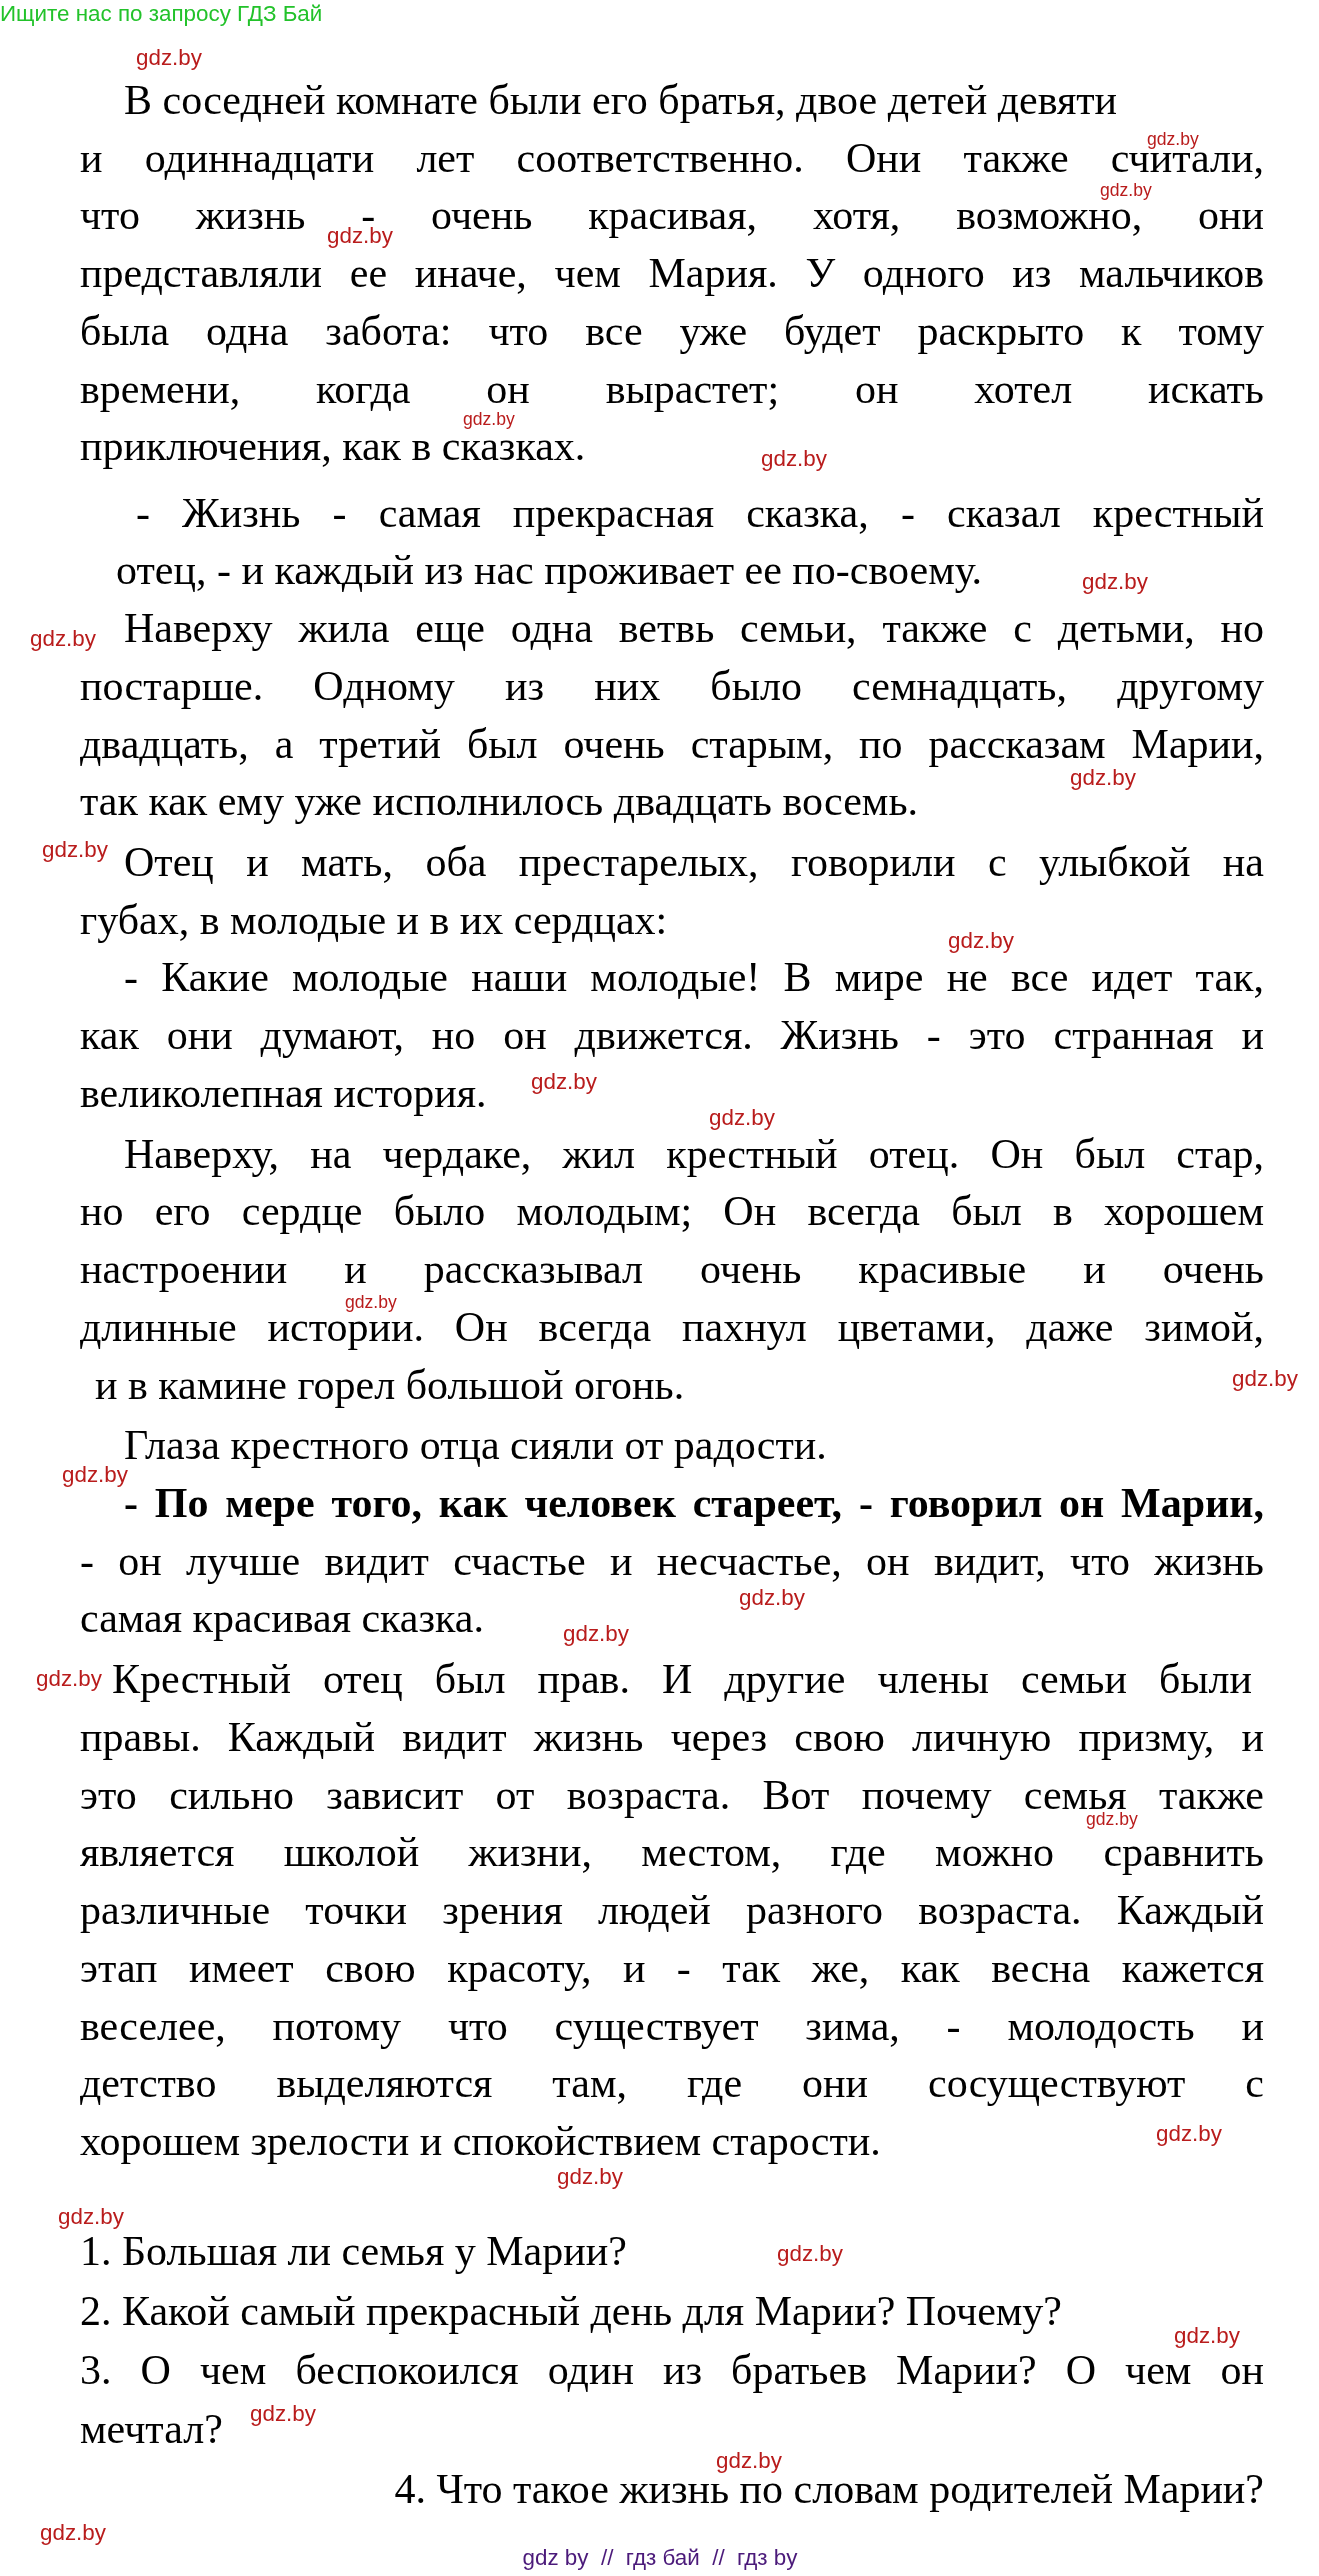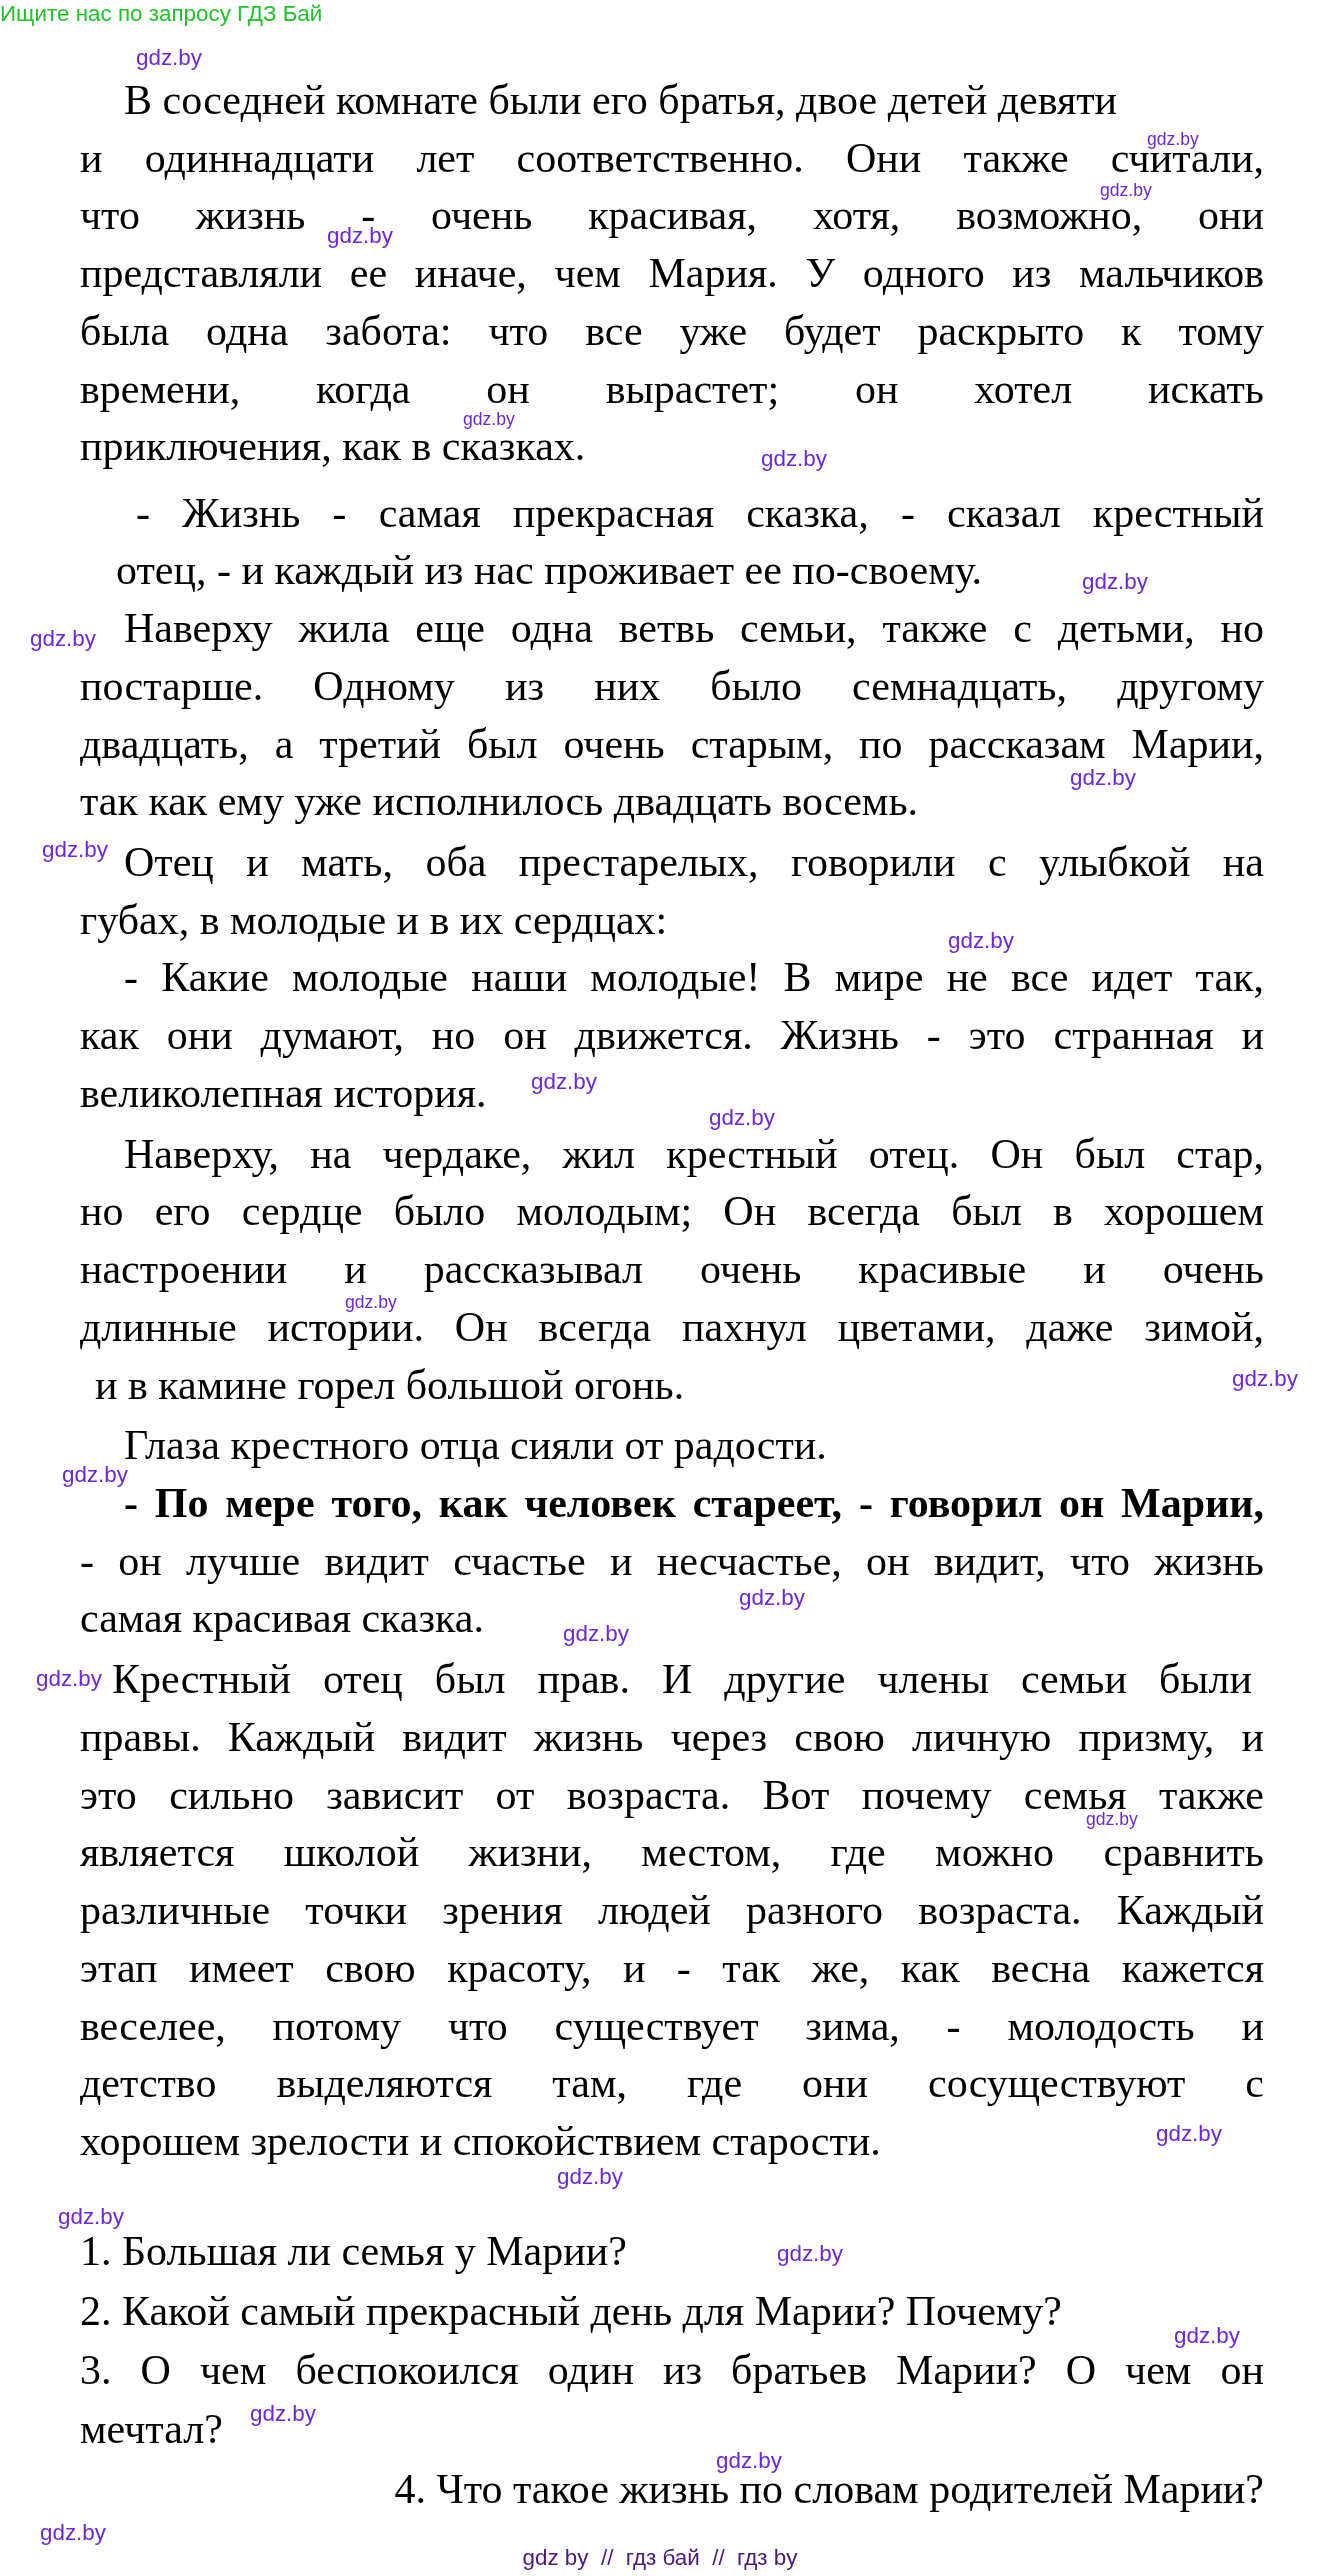--- a/index.html
+++ b/index.html
@@ -1,21 +1,21 @@
 <!DOCTYPE html>
 <html style="font-size:13px"><head>
 <meta charset="utf-8">
 <style>
   html, body { margin:0; padding:0; background:#ffffff; }
   body { width:1320px; height:2576px; position:relative; overflow:hidden; }
   .hdr { position:absolute; top:0; left:0; width:1320px; text-align:left; font-family:"Liberation Sans", sans-serif; font-size:22.4px; color:#22c22a; line-height:27px; }
   .ftr { position:absolute; top:2544px; left:0; width:1320px; text-align:center; font-family:"Liberation Sans", sans-serif; font-size:22.4px; color:#4b1a7a; line-height:27px; white-space:pre; }
   .ln { position:absolute; left:80px; width:1184px; font-family:"Liberation Serif", serif; font-size:42px; line-height:48px; color:#000; white-space:nowrap; }
   .j { text-align:justify; text-align-last:justify; white-space:normal; }
-  .wm { position:absolute; font-family:"Liberation Sans", sans-serif; font-size:22.4px; color:#6d28d9; line-height:24px; }
+  .wm { position:absolute; font-family:"Liberation Sans", sans-serif; font-size:22.4px; color:#b91c1c; line-height:24px; }
   .wm.s { font-size:17.6px; }
 </style>
 </head>
 <body>
 
 <div class="hdr">Ищите нас по запросу ГДЗ Бай</div>
 
 <div class="ln" style="top:76px;left:124px;width:1140px;">В соседней комнате были его братья, двое детей девяти</div>
 <div class="ln j" style="top:134px;">и одиннадцати лет соответственно. Они также считали,</div>
 <div class="ln j" style="top:191px;">что жизнь - очень красивая, хотя, возможно, они</div>

